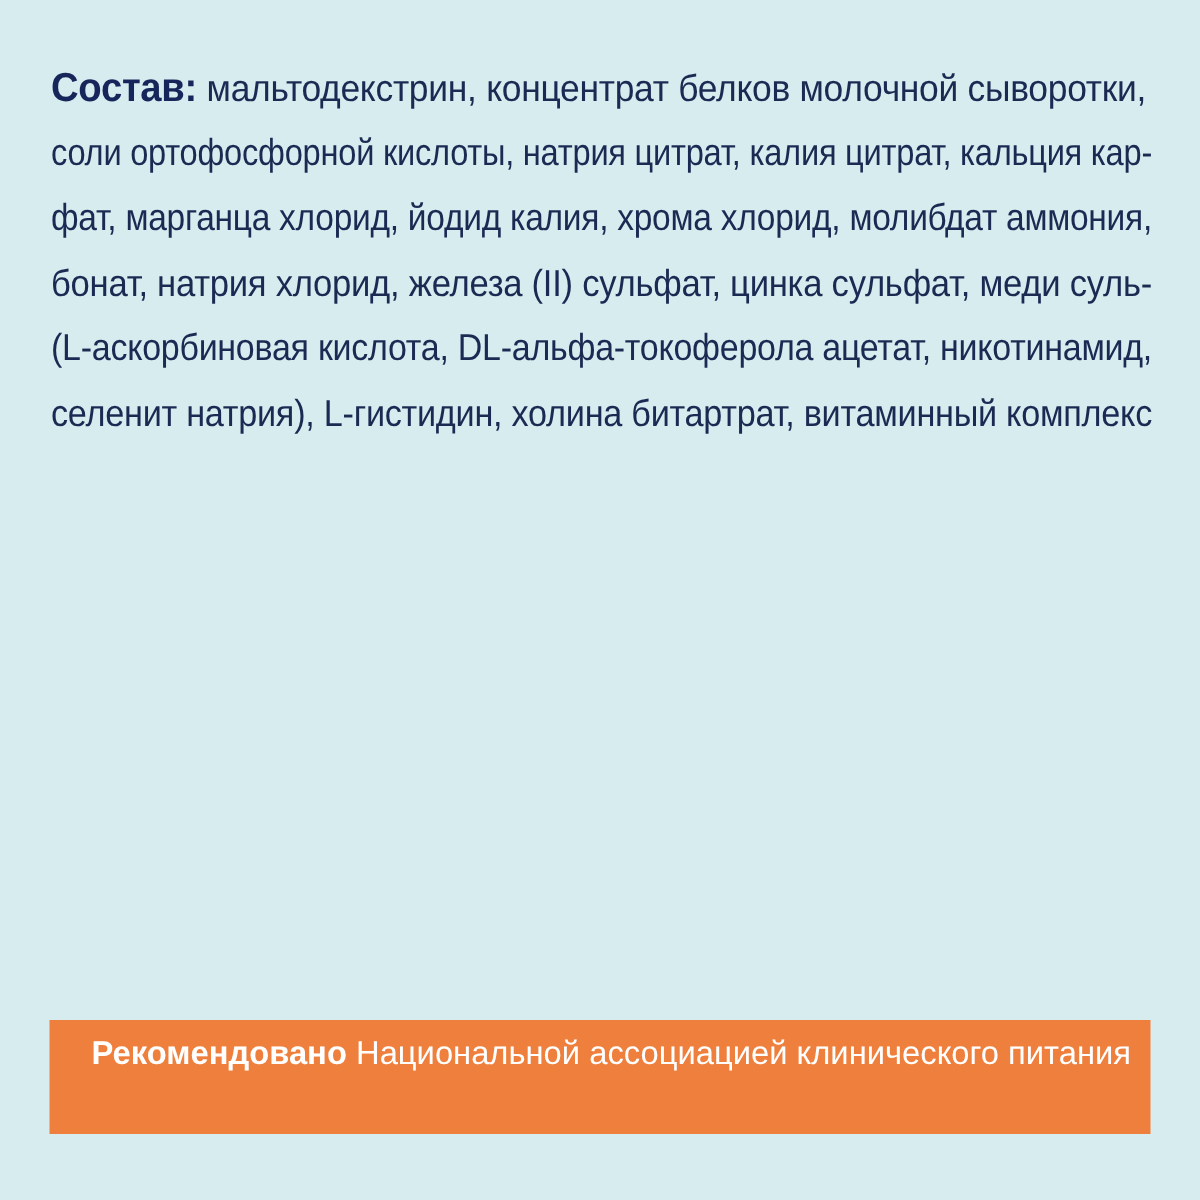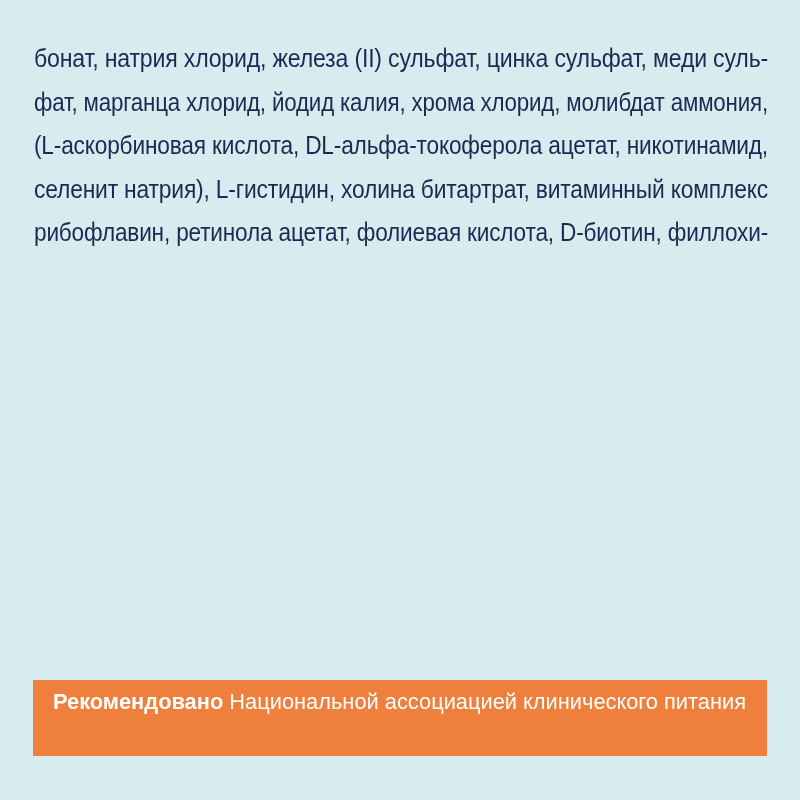--- a/index.html
+++ b/index.html
@@ -47,35 +47,37 @@
       background: #ef7f3c;
       box-sizing: border-box;
       padding: 6px 0 0 20px;
       color: #ffffff;
     }
     .banner-line {
       height: 32px;
       line-height: 32px;
       font-size: 22px;
       white-space: nowrap;
+      text-align: center;
     }
     .banner-line .inner {
       display: inline-block;
       transform-origin: left center;
     }
     .banner-bold {
       font-weight: bold;
     }
   </style>
 </head>
 <body>
 
 <div class="composition">
+  <div class="line"><span class="inner" style="transform: scaleX(0.944468);"><span class="label-bold">Состав:</span> <span>мальтодекстрин, концентрат белков молочной сыворотки,</span></span></div>
+  <div class="line"><span class="inner" style="transform: scaleX(0.870716);">соли ортофосфорной кислоты, натрия цитрат, калия цитрат, кальция кар-</span></div>
+  <div class="line"><span class="inner" style="transform: scaleX(0.893845);">фат, марганца хлорид, йодид калия, хрома хлорид, молибдат аммония,</span></div>
   <div class="line"><span class="inner" style="transform: scaleX(0.923906);">бонат, натрия хлорид, железа (II) сульфат, цинка сульфат, меди суль-</span></div>
-  <div class="line"><span class="inner" style="transform: scaleX(0.893845);">фат, марганца хлорид, йодид калия, хрома хлорид, молибдат аммония,</span></div>
   <div class="line"><span class="inner" style="transform: scaleX(0.907083);">(L-аскорбиновая кислота, DL-альфа-токоферола ацетат, никотинамид,</span></div>
   <div class="line"><span class="inner" style="transform: scaleX(0.91345);">селенит натрия), L-гистидин, холина битартрат, витаминный комплекс</span></div>
-  <div class="line"><span class="inner" style="transform: scaleX(0.904446);">рибофлавин, ретинола ацетат, фолиевая кислота, D-биотин, филлохи-</span></div>
 </div>
 
 <div class="banner">
   <div class="banner-line"><span class="inner" style="transform: scaleX(0.991993);"><span class="banner-bold">Рекомендовано</span><span> Национальной ассоциацией клинического питания</span></span></div>
 </div>
 
 </body></html>

